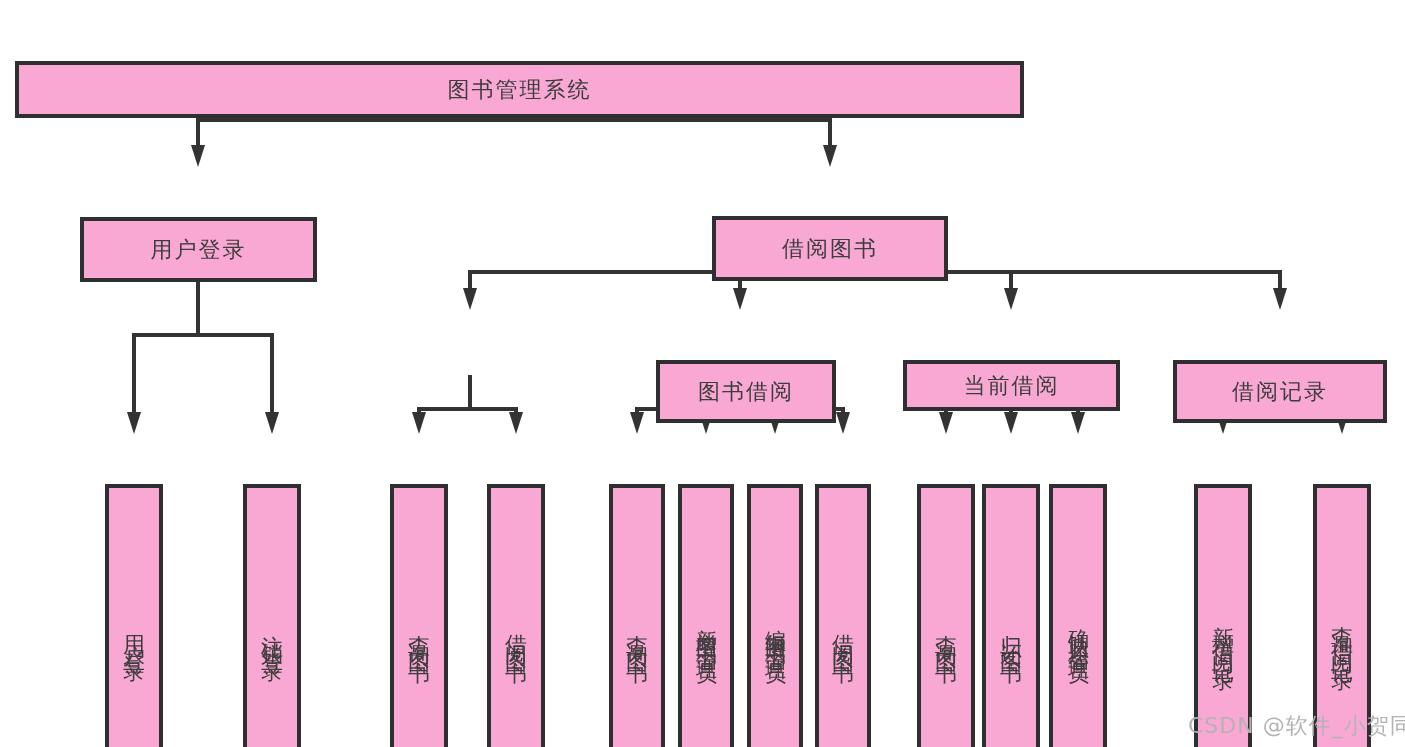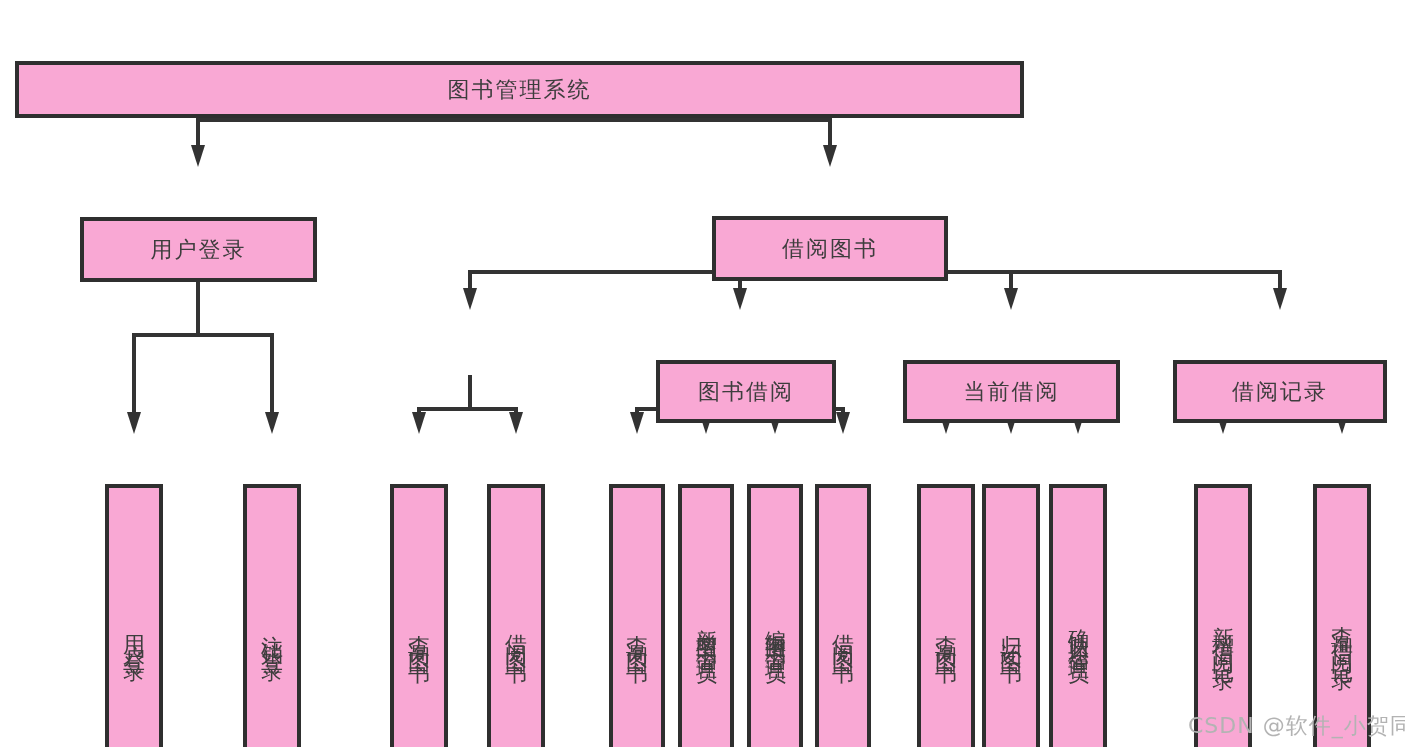--- a/index.html
+++ b/index.html
@@ -97,21 +97,21 @@
       <line x1="1342" y1="409" x2="1342" y2="416" stroke="#333333" stroke-width="4"></line>
       <polygon points="1335,412 1349,412 1342,434" fill="#333333"></polygon>
     </svg>
 
   <div class="box hlabel" style="left:15px;top:13px;width:1009px;height:57px">图书管理系统</div>
 
   <div class="box hlabel" style="left:80px;top:169px;width:237px;height:65px">用户登录</div>
   <div class="box hlabel" style="left:712px;top:168px;width:236px;height:65px">借阅图书</div>
 
   <div class="box hlabel" style="left:656px;top:312px;width:180px;height:63px">图书借阅</div>
-  <div class="box hlabel" style="left:903px;top:312px;width:217px;height:63px">当前借阅</div>
+  <div class="box hlabel" style="left:903px;top:312px;width:217px;height:51px">当前借阅</div>
   <div class="box hlabel" style="left:1173px;top:312px;width:214px;height:63px">借阅记录</div>
 
   <div class="box leaf" style="left:105px;top:436px;width:58px;height:301px">
     <span class="vlabel">用户登录</span>
   </div>
   <div class="box leaf" style="left:243px;top:436px;width:58px;height:301px">
     <span class="vlabel">注销登录</span>
   </div>
 
   <div class="box leaf" style="left:390px;top:436px;width:58px;height:301px">

